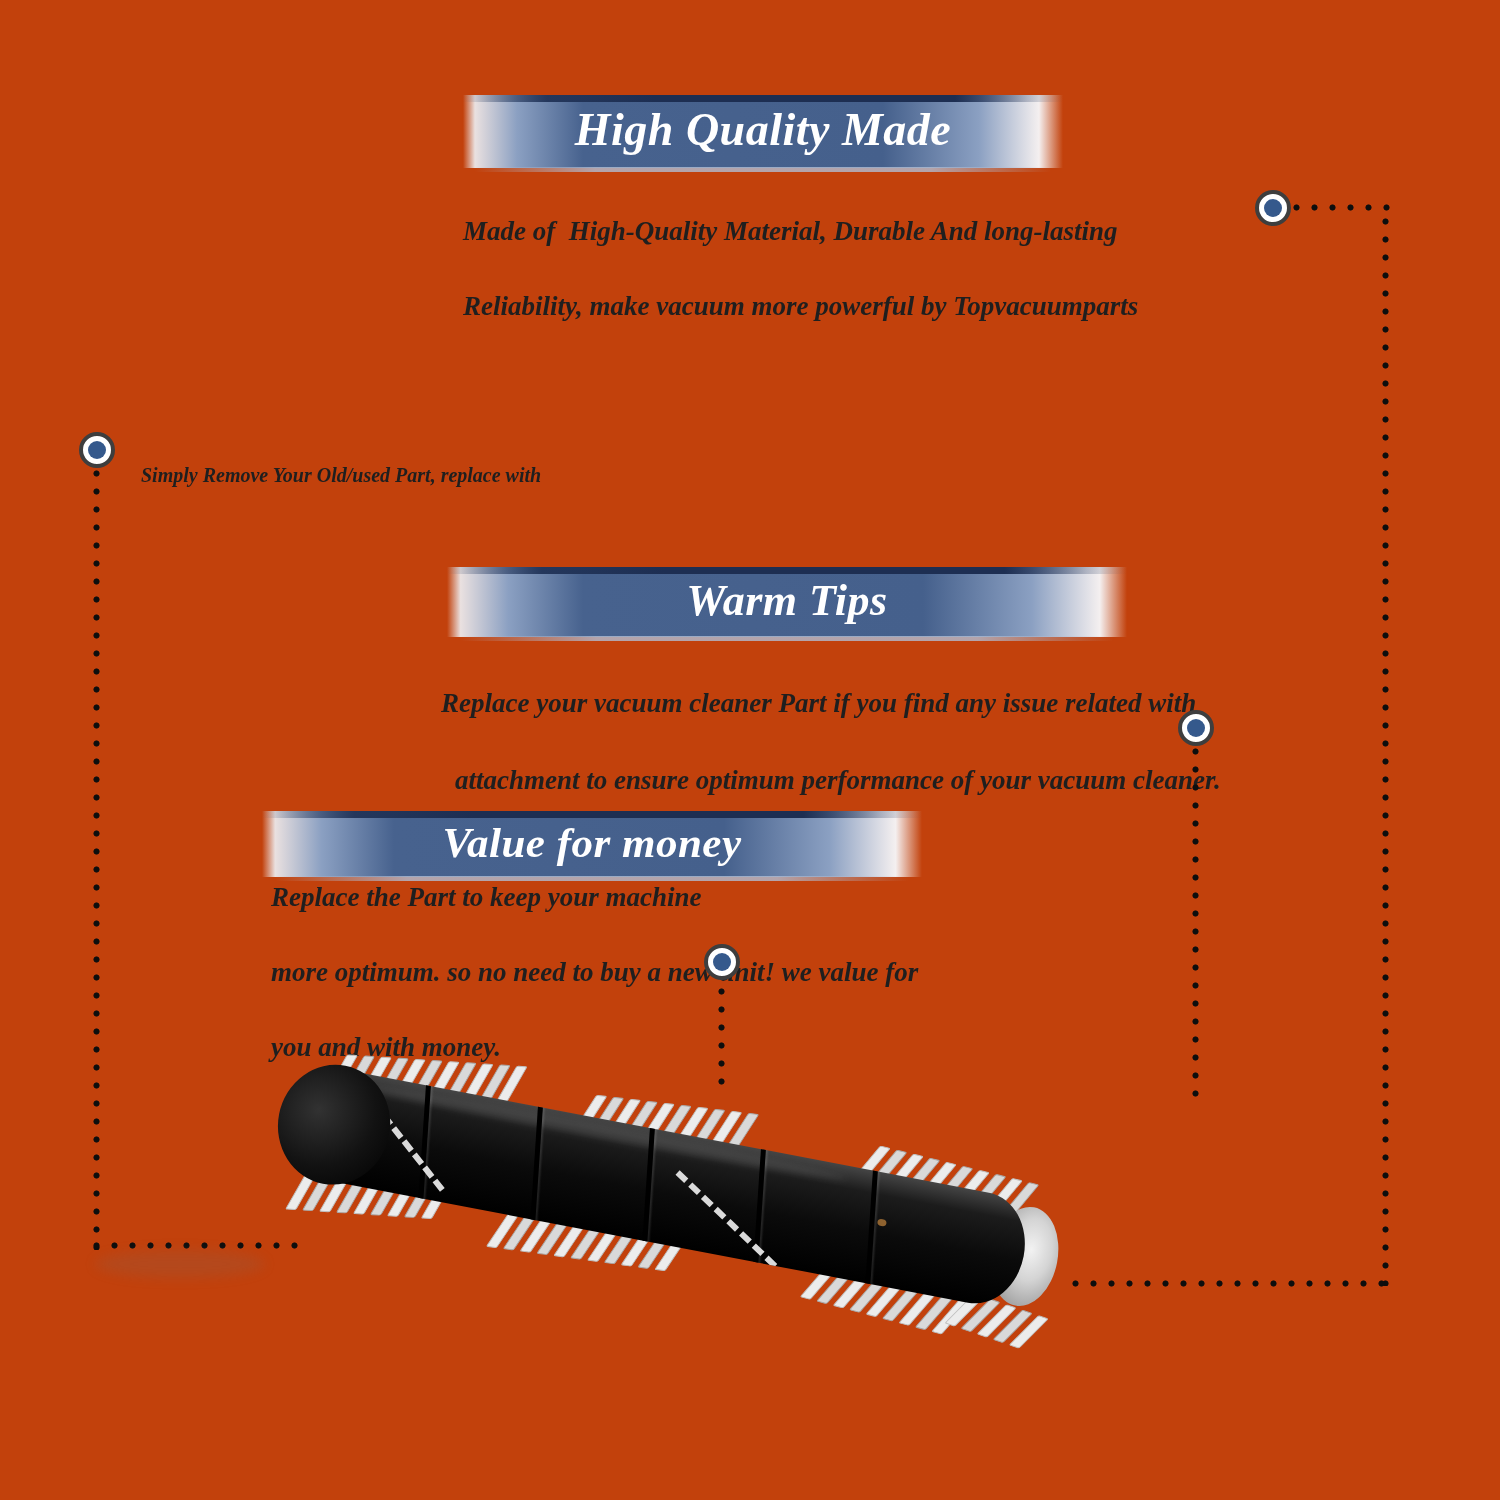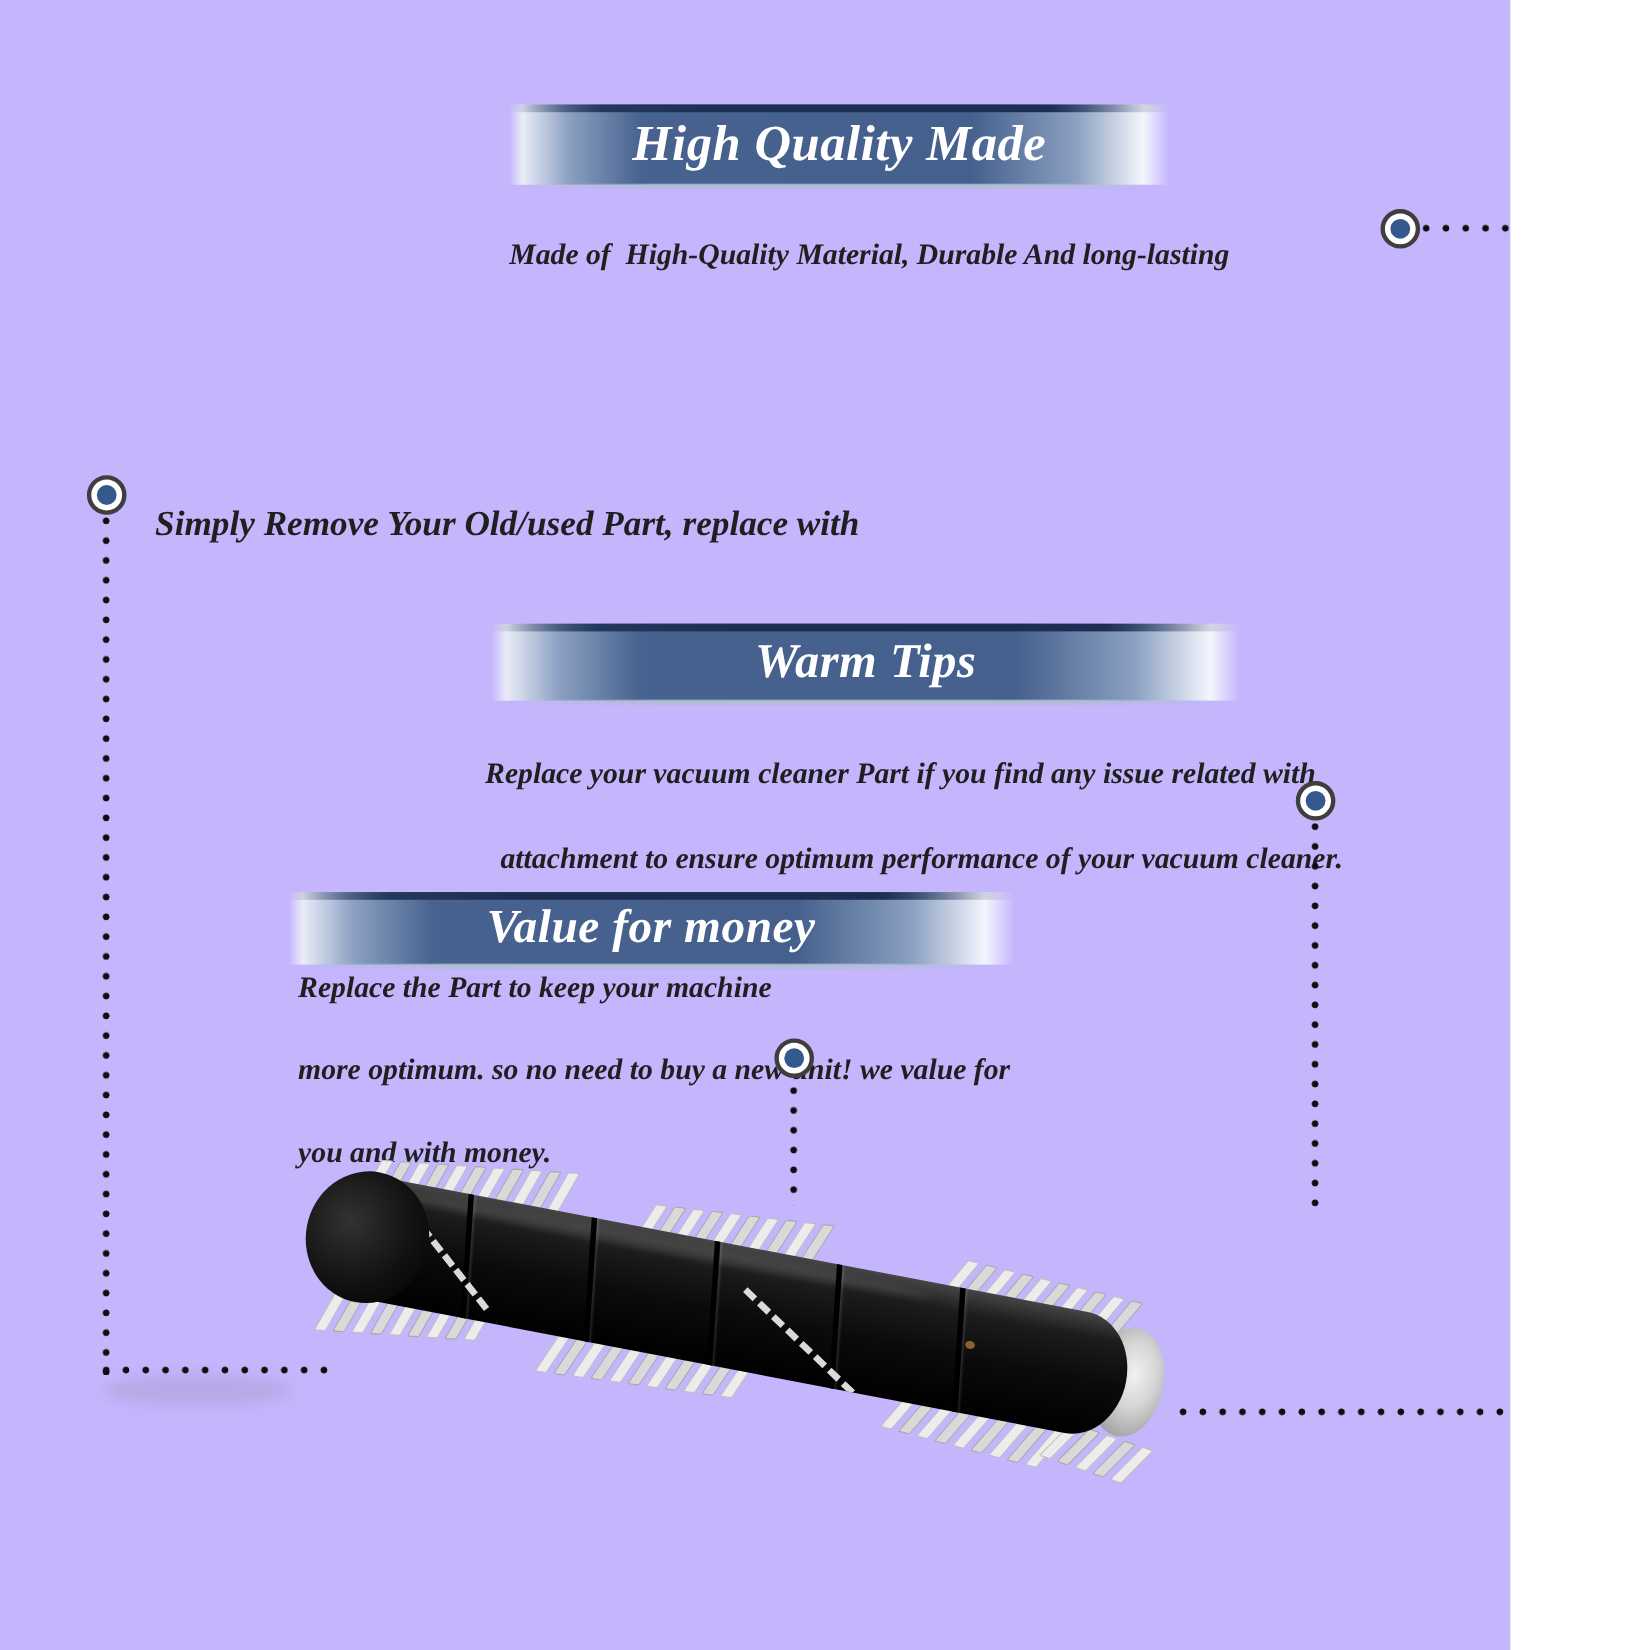--- a/index.html
+++ b/index.html
@@ -1,16 +1,16 @@
 <!DOCTYPE html>
 <html><head>
 <meta charset="utf-8">
 <style>
   html,body{margin:0;padding:0;background:#ffffff;}
-  .canvas{position:relative;width:1373px;height:1500px;background:#c4b5fd;overflow:hidden;
+  .canvas{position:relative;width:1500px;height:1500px;background:#c2410c;overflow:hidden;
           font-family:"Liberation Serif","DejaVu Serif",serif;}
 
   
   .banner{position:absolute;
     background:linear-gradient(90deg,
       rgba(255,255,255,0) 0%, rgba(238,242,247,.9) 2%, #8ba0c2 9%,
       #47628e 20%, #45608c 70%, #8ba0c2 86%,
       rgba(247,249,252,.95) 96%, rgba(255,255,255,0) 100%);}
   .banner::before{content:"";position:absolute;top:0;left:0;right:0;height:7px;
     background:linear-gradient(90deg,transparent 0%, #24375c 14%, #1d2e52 32%,
@@ -27,21 +27,21 @@
   #b2 .banner-title{font-size:44px;line-height:64px;}
   #b3{left:447px;top:567px;width:680px;height:70px;}
   #b3 .banner-title{font-size:44px;line-height:68px;}
   #b4{left:262px;top:811px;width:660px;height:66px;}
   #b4 .banner-title{font-size:43px;line-height:64px;}
 
   
   .copy{position:absolute;font-style:italic;font-weight:bold;color:#1f1f1f;}
   .copy .line{white-space:nowrap;margin-top:36px;}
   #c1{left:463px;top:176px;font-size:27px;line-height:39px;}
-  #c2{left:141px;top:418px;font-size:32px;line-height:42px;}
+  #c2{left:141px;top:418px;font-size:20px;line-height:42px;}
   #c2 .line:nth-child(2){padding-left:26px;}
   #c3{left:441px;top:647px;font-size:27px;line-height:41px;}
   #c3 .line:nth-child(2){padding-left:14px;text-align:center;}
   #c4{left:271px;top:842px;font-size:27px;line-height:39px;}
 
   
   .marker{position:absolute;width:36px;height:36px;border-radius:50%;
     border:4px solid #3e3e3e;background:#ffffff;box-sizing:border-box;
     display:flex;align-items:center;justify-content:center;}
   .marker .marker-dot{width:18px;height:18px;border-radius:50%;background:#35598c;}
@@ -101,20 +101,21 @@
 </head>
 <body>
 
 <div class="canvas">
 
   <div class="banner" id="b1">
     <div class="banner-title">High Quality Made</div>
   </div>
   <div class="copy" id="c1">
     <div class="line">Made of &nbsp;High-Quality Material, Durable And long-lasting</div>
+    <div class="line">Reliability, make vacuum more powerful by Topvacuumparts</div>
   </div>
 
   <div class="copy" id="c2">
     <div class="line">Simply Remove Your Old/used Part, replace with</div>
   </div>
 
   <div class="banner" id="b3">
     <div class="banner-title">Warm Tips</div>
   </div>
   <div class="copy" id="c3">

